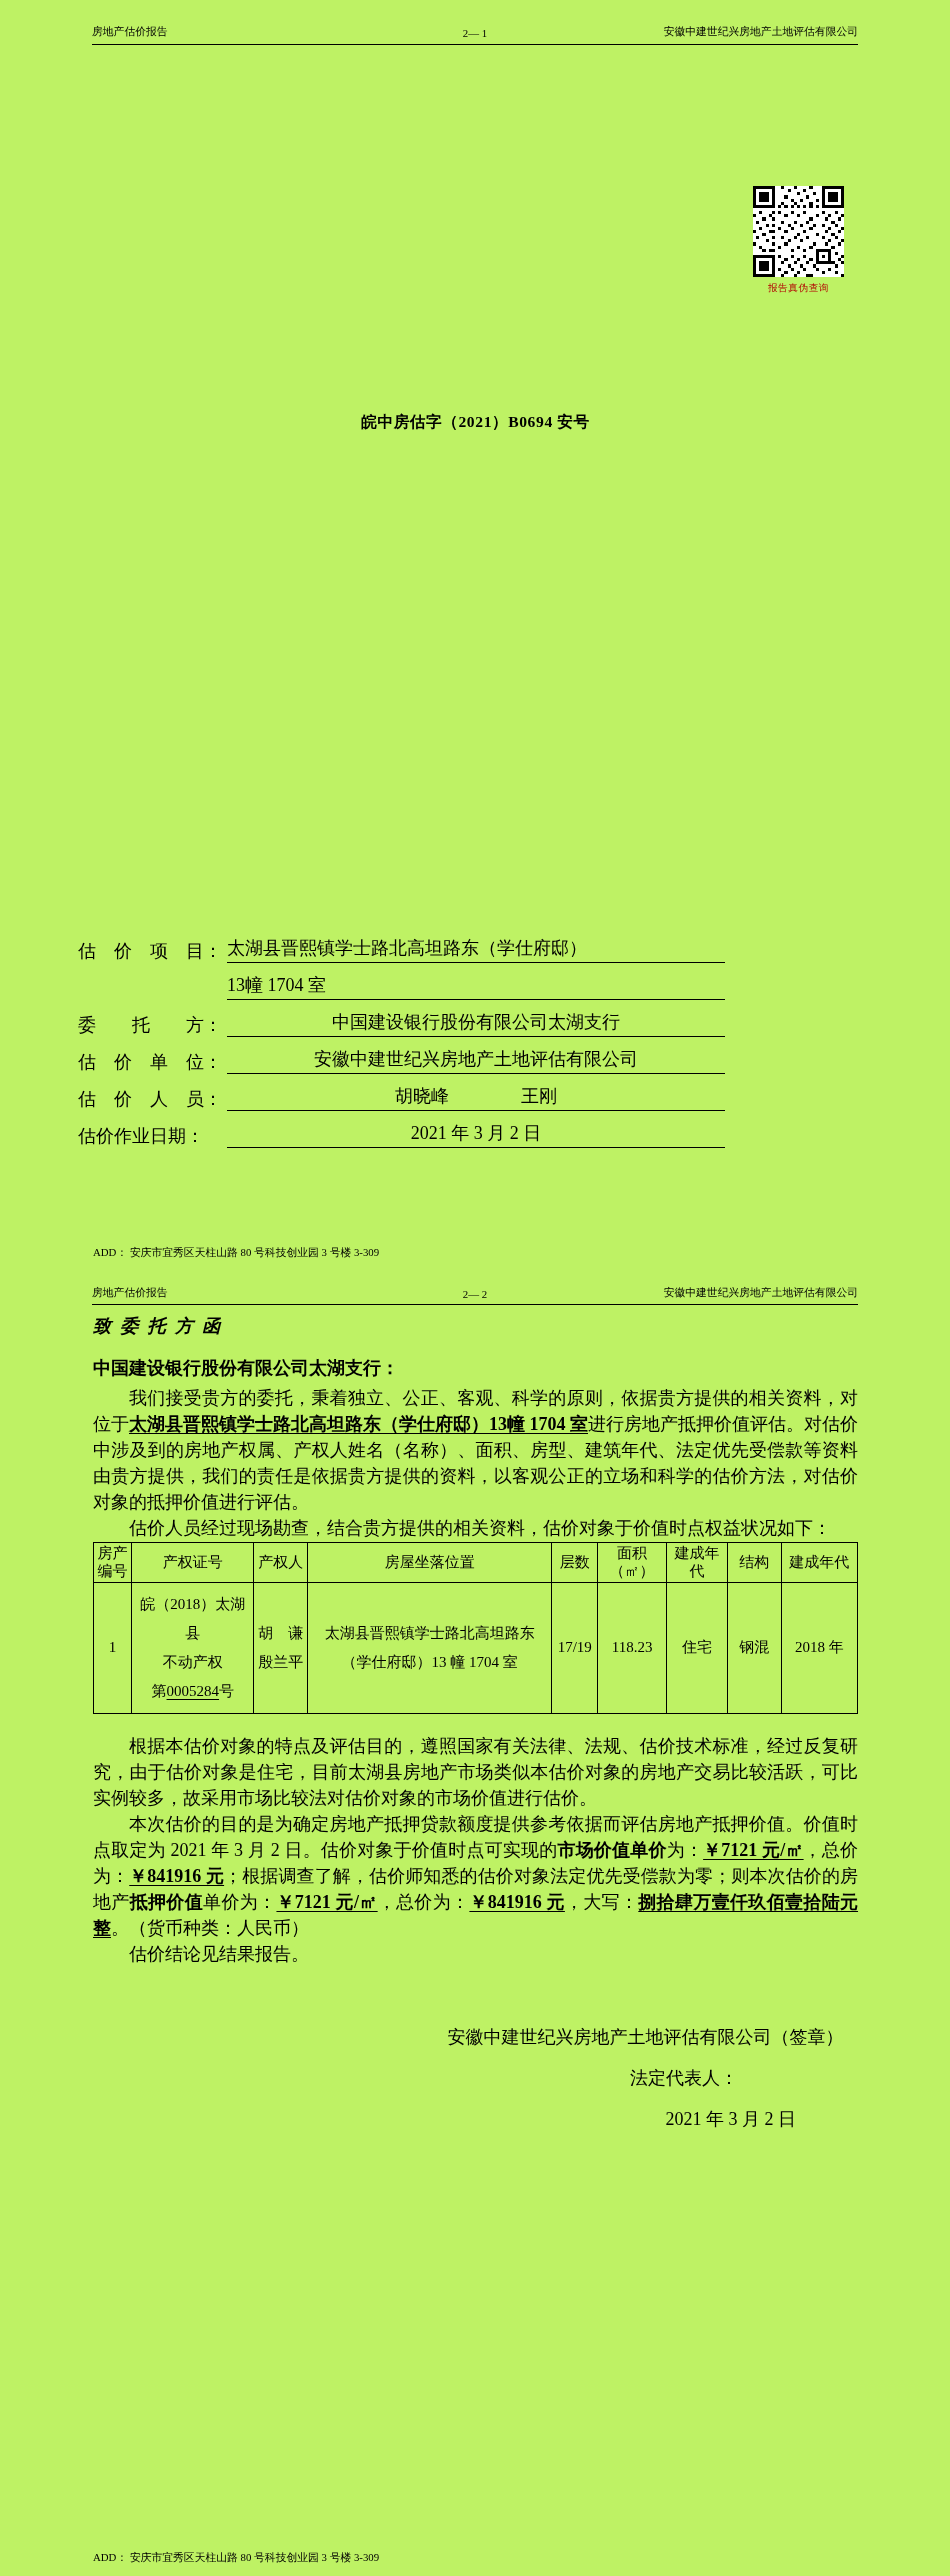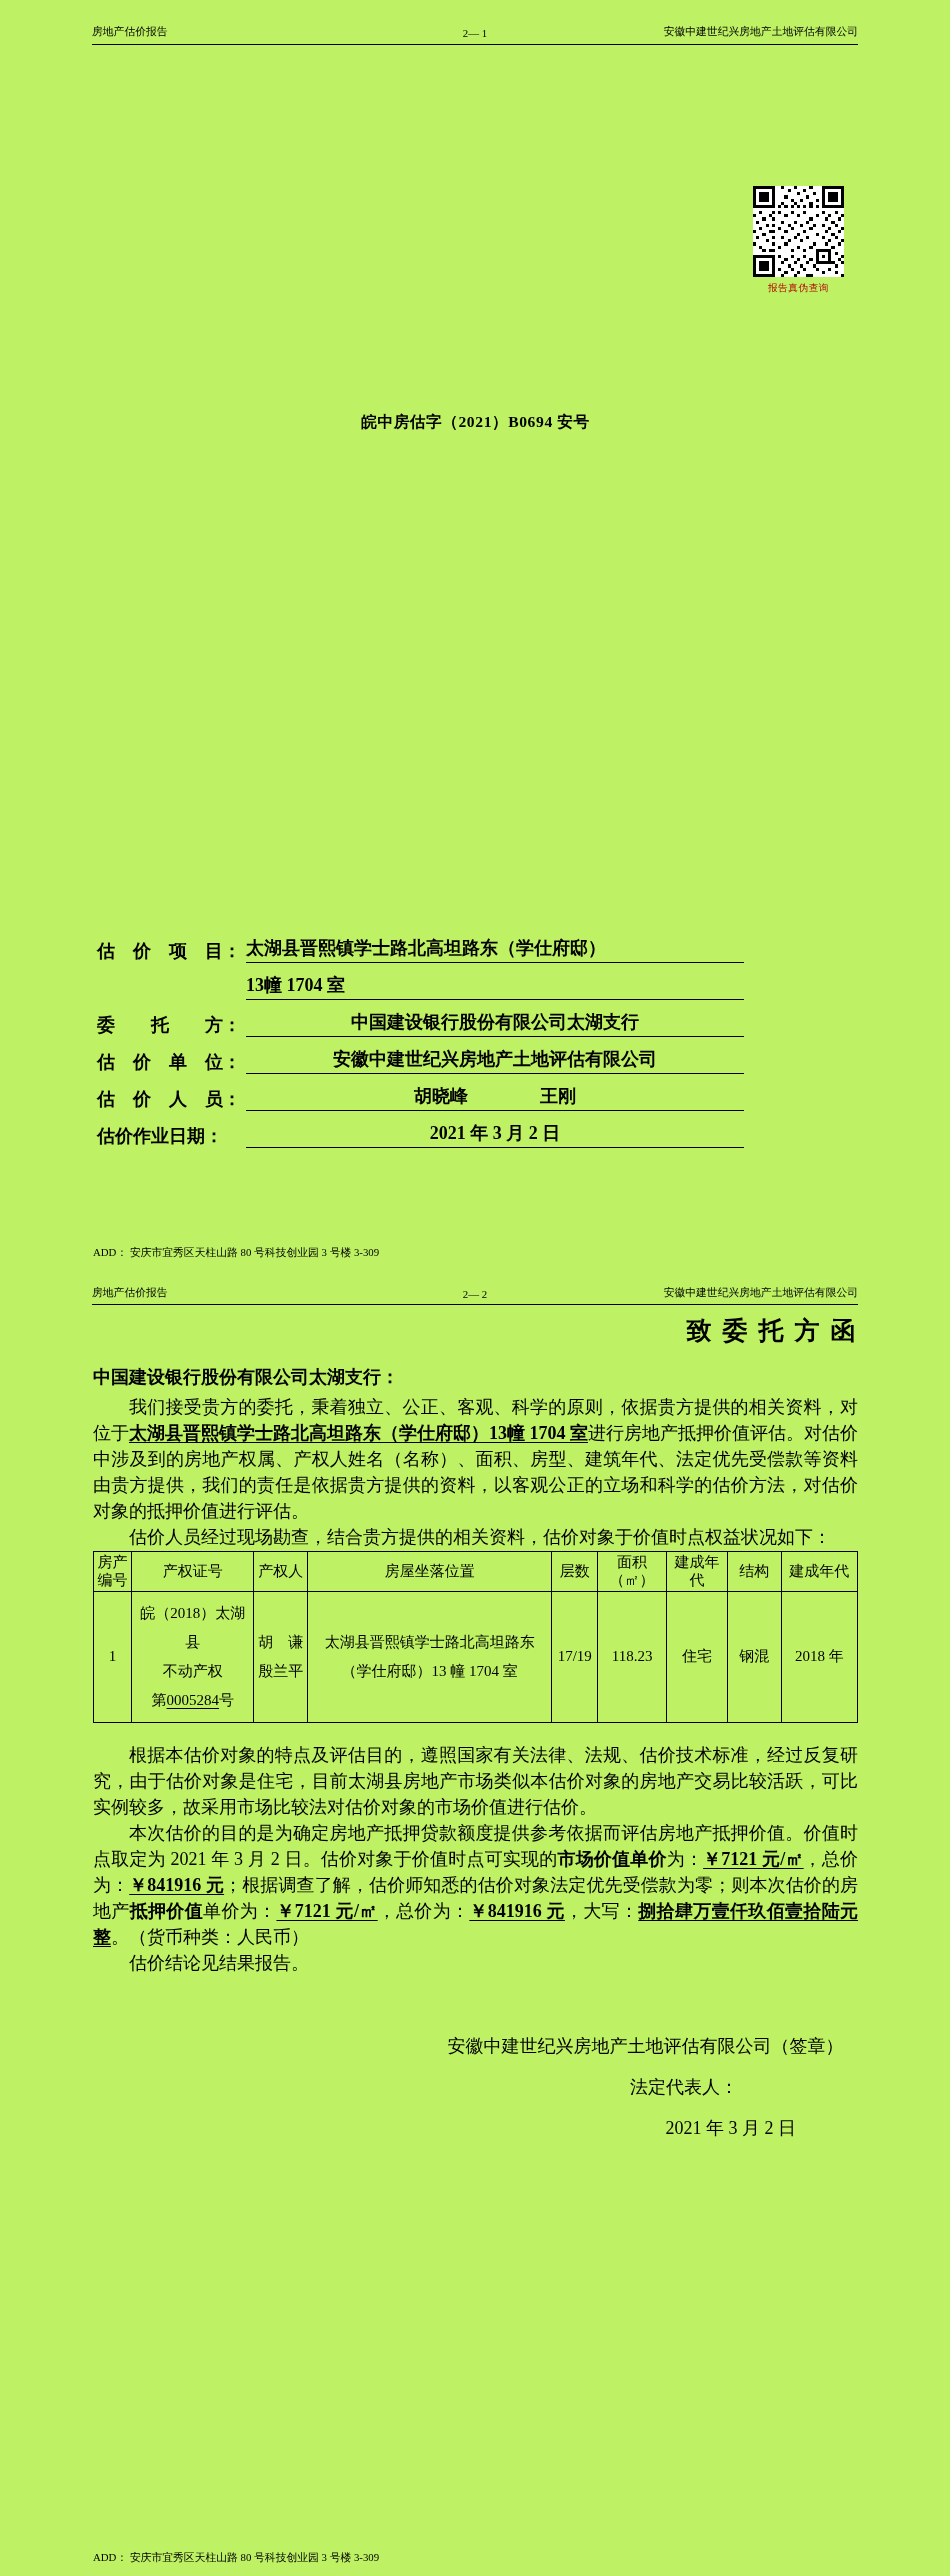--- a/index.html
+++ b/index.html
@@ -22,29 +22,29 @@
 
   .qr-block { position:absolute; top:186px; right:107px; width:91px; text-align:center; }
   .qr-block svg { display:block; width:91px; height:91px; }
   .qr-caption { margin-top:4.8px; font-size:9.6px; color:#b30000; letter-spacing:0.6px; }
 
   .main-title { position:absolute; top:318px; left:0; width:100%; text-align:center;
                 font-size:31px; font-weight:bold; letter-spacing:4.8px; }
   .doc-number { position:absolute; top:412px; left:0; width:100%; text-align:center;
                 font-size:15.6px; font-weight:bold; letter-spacing:0.6px; }
 
-  .fields { position:absolute; top:926px; left:97px; width:647px; font-weight:bold; }
+  .fields { position:absolute; top:926px; left:78px; width:647px; font-weight:normal; }
   .field-row { display:flex; align-items:flex-end; height:37px; font-size:18px; }
   .field-label { flex:0 0 149px; white-space:pre; }
   .field-spacer { flex:0 0 149px; }
   .field-value { flex:1; border-bottom:1.2px solid #000; text-align:center; white-space:pre; padding-bottom:1.8px; }
   .field-value.left { text-align:left; }
 
   .content { position:absolute; top:36px; left:93px; width:765px; }
-  .letter-title { text-align:right; font-size:25px; font-weight:bold; letter-spacing:2.4px; margin-top:8.4px; }
+  .letter-title { text-align:left; font-size:18px; font-weight:bold; letter-spacing:2.4px; margin-top:8.4px;font-style:italic; }
   .salutation { font-size:18px; font-weight:bold; margin-top:18px; }
   .para { font-size:18px; line-height:26px; text-align:justify; text-indent:2em; margin:0; }
   .para.first { margin-top:4.8px; }
   .b  { font-weight:bold; }
   .u  { text-decoration:underline; text-underline-offset:3px; }
   .bu { font-weight:bold; text-decoration:underline; text-underline-offset:3px; }
 
   table.summary { width:100%; border-collapse:collapse; table-layout:fixed; margin-top:1px; font-size:15px; }
   table.summary th, table.summary td { border:1.2px solid #000; text-align:center; vertical-align:middle;
                  font-weight:normal; padding:1.2px 1.8px; overflow:hidden; }

